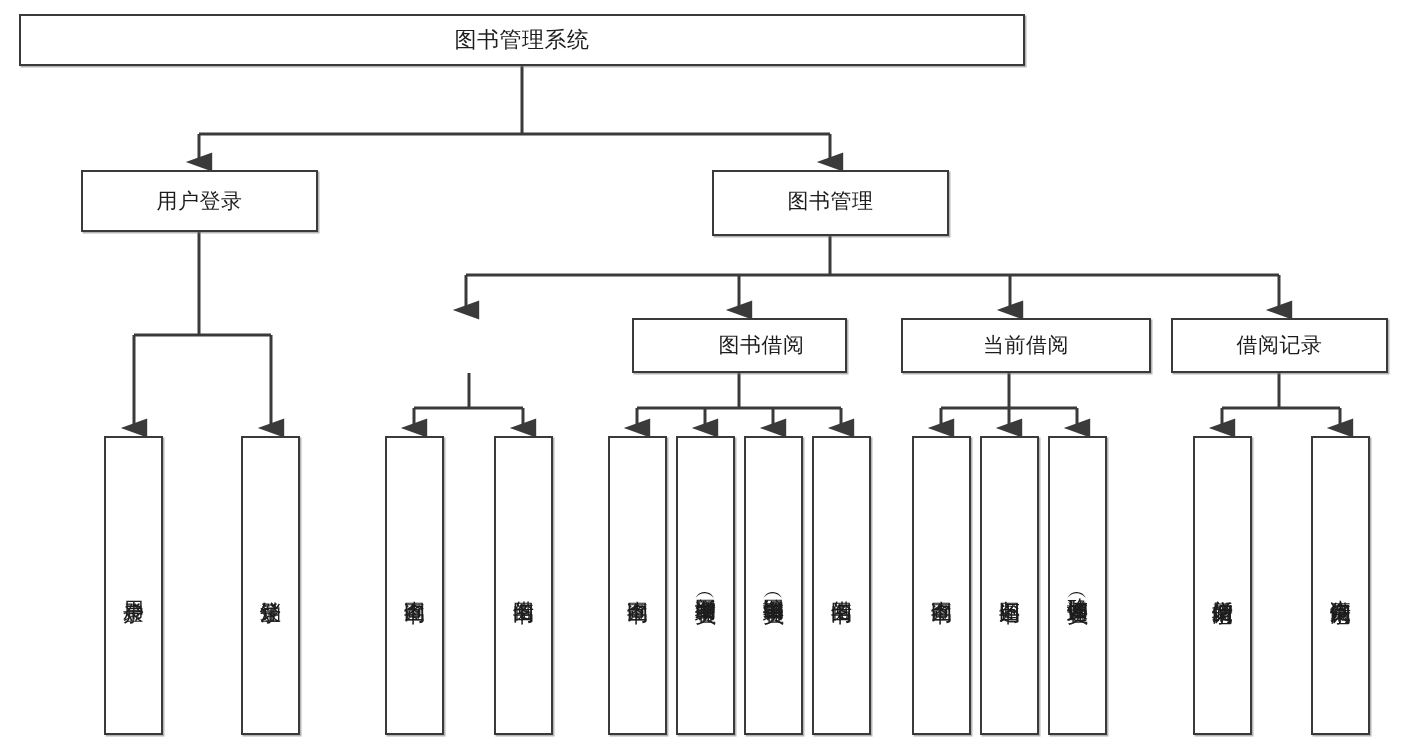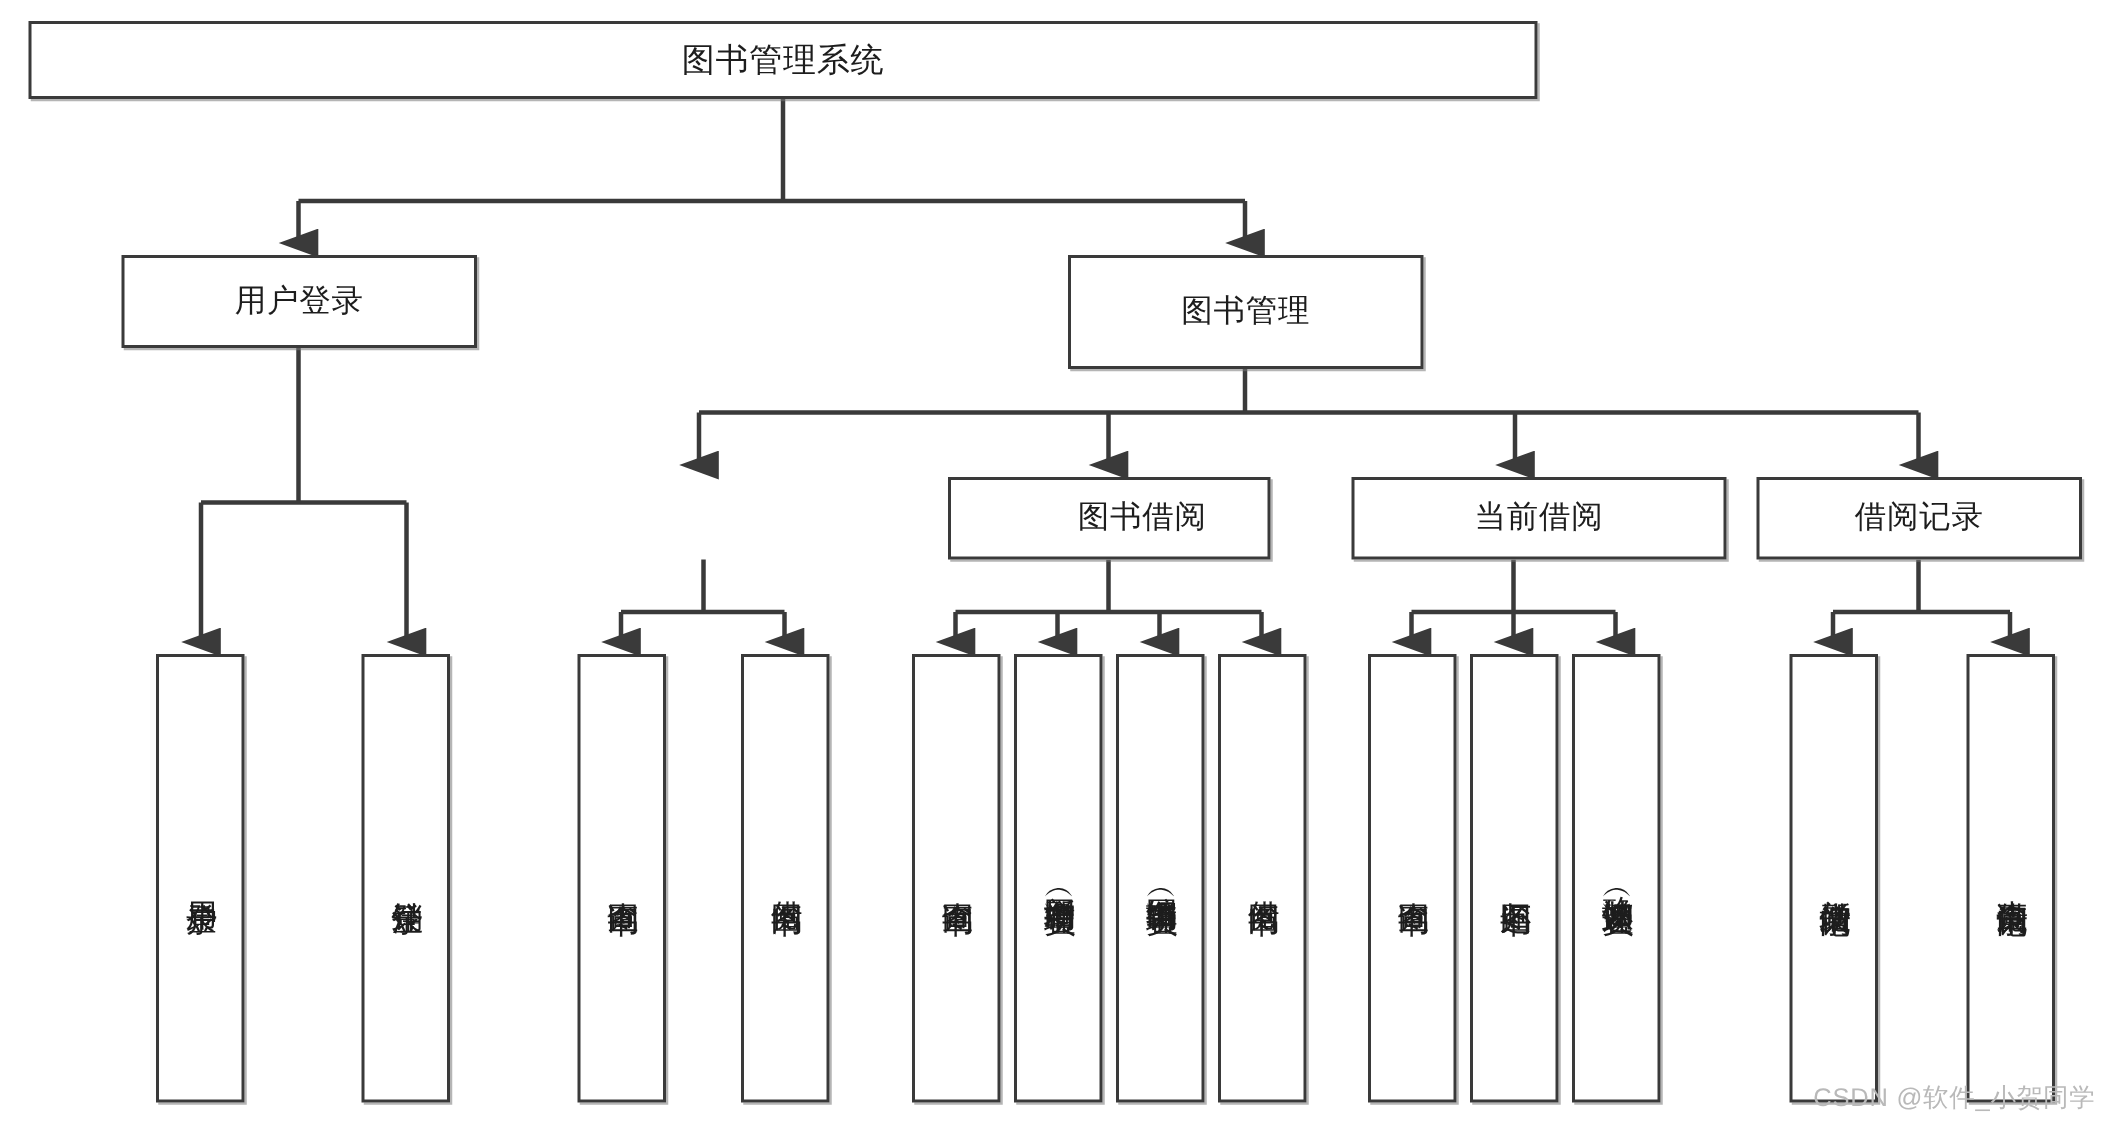--- a/index.html
+++ b/index.html
@@ -121,21 +121,21 @@
   </svg>
 
   <div class="node root horiz" style="left:19px; top:14px; width:1006px; height:52px;">
     <span class="label">图书管理系统</span>
   </div>
 
   <div class="node horiz" style="left:81px; top:170px; width:237px; height:62px;">
     <span class="label">用户登录</span>
   </div>
 
-  <div class="node horiz" style="left:712px; top:170px; width:237px; height:76px;">
+  <div class="node horiz" style="left:712px; top:170px; width:237px; height:66px;font-family:Liberation Mono, monospace;">
     <span class="label">图书管理</span>
   </div>
 
 
   <div class="node horiz" style="left:632px; top:318px; width:215px; height:55px;padding-left:44px;">
     <span class="label">图书借阅</span>
   </div>
 
   <div class="node horiz" style="left:901px; top:318px; width:250px; height:55px;">
     <span class="label">当前借阅</span>
@@ -190,15 +190,14 @@
   </div>
 
   <div class="node vert" style="left:1193px; top:436px; width:59px; height:299px;">
     <span class="label">新增借阅记录</span>
   </div>
 
   <div class="node vert" style="left:1311px; top:436px; width:59px; height:299px;">
     <span class="label">查询借阅记录</span>
   </div>
 
-  <div class="watermark">CSDN @软件_小贺同学</div>
 
 </div>
 
 </body></html>

